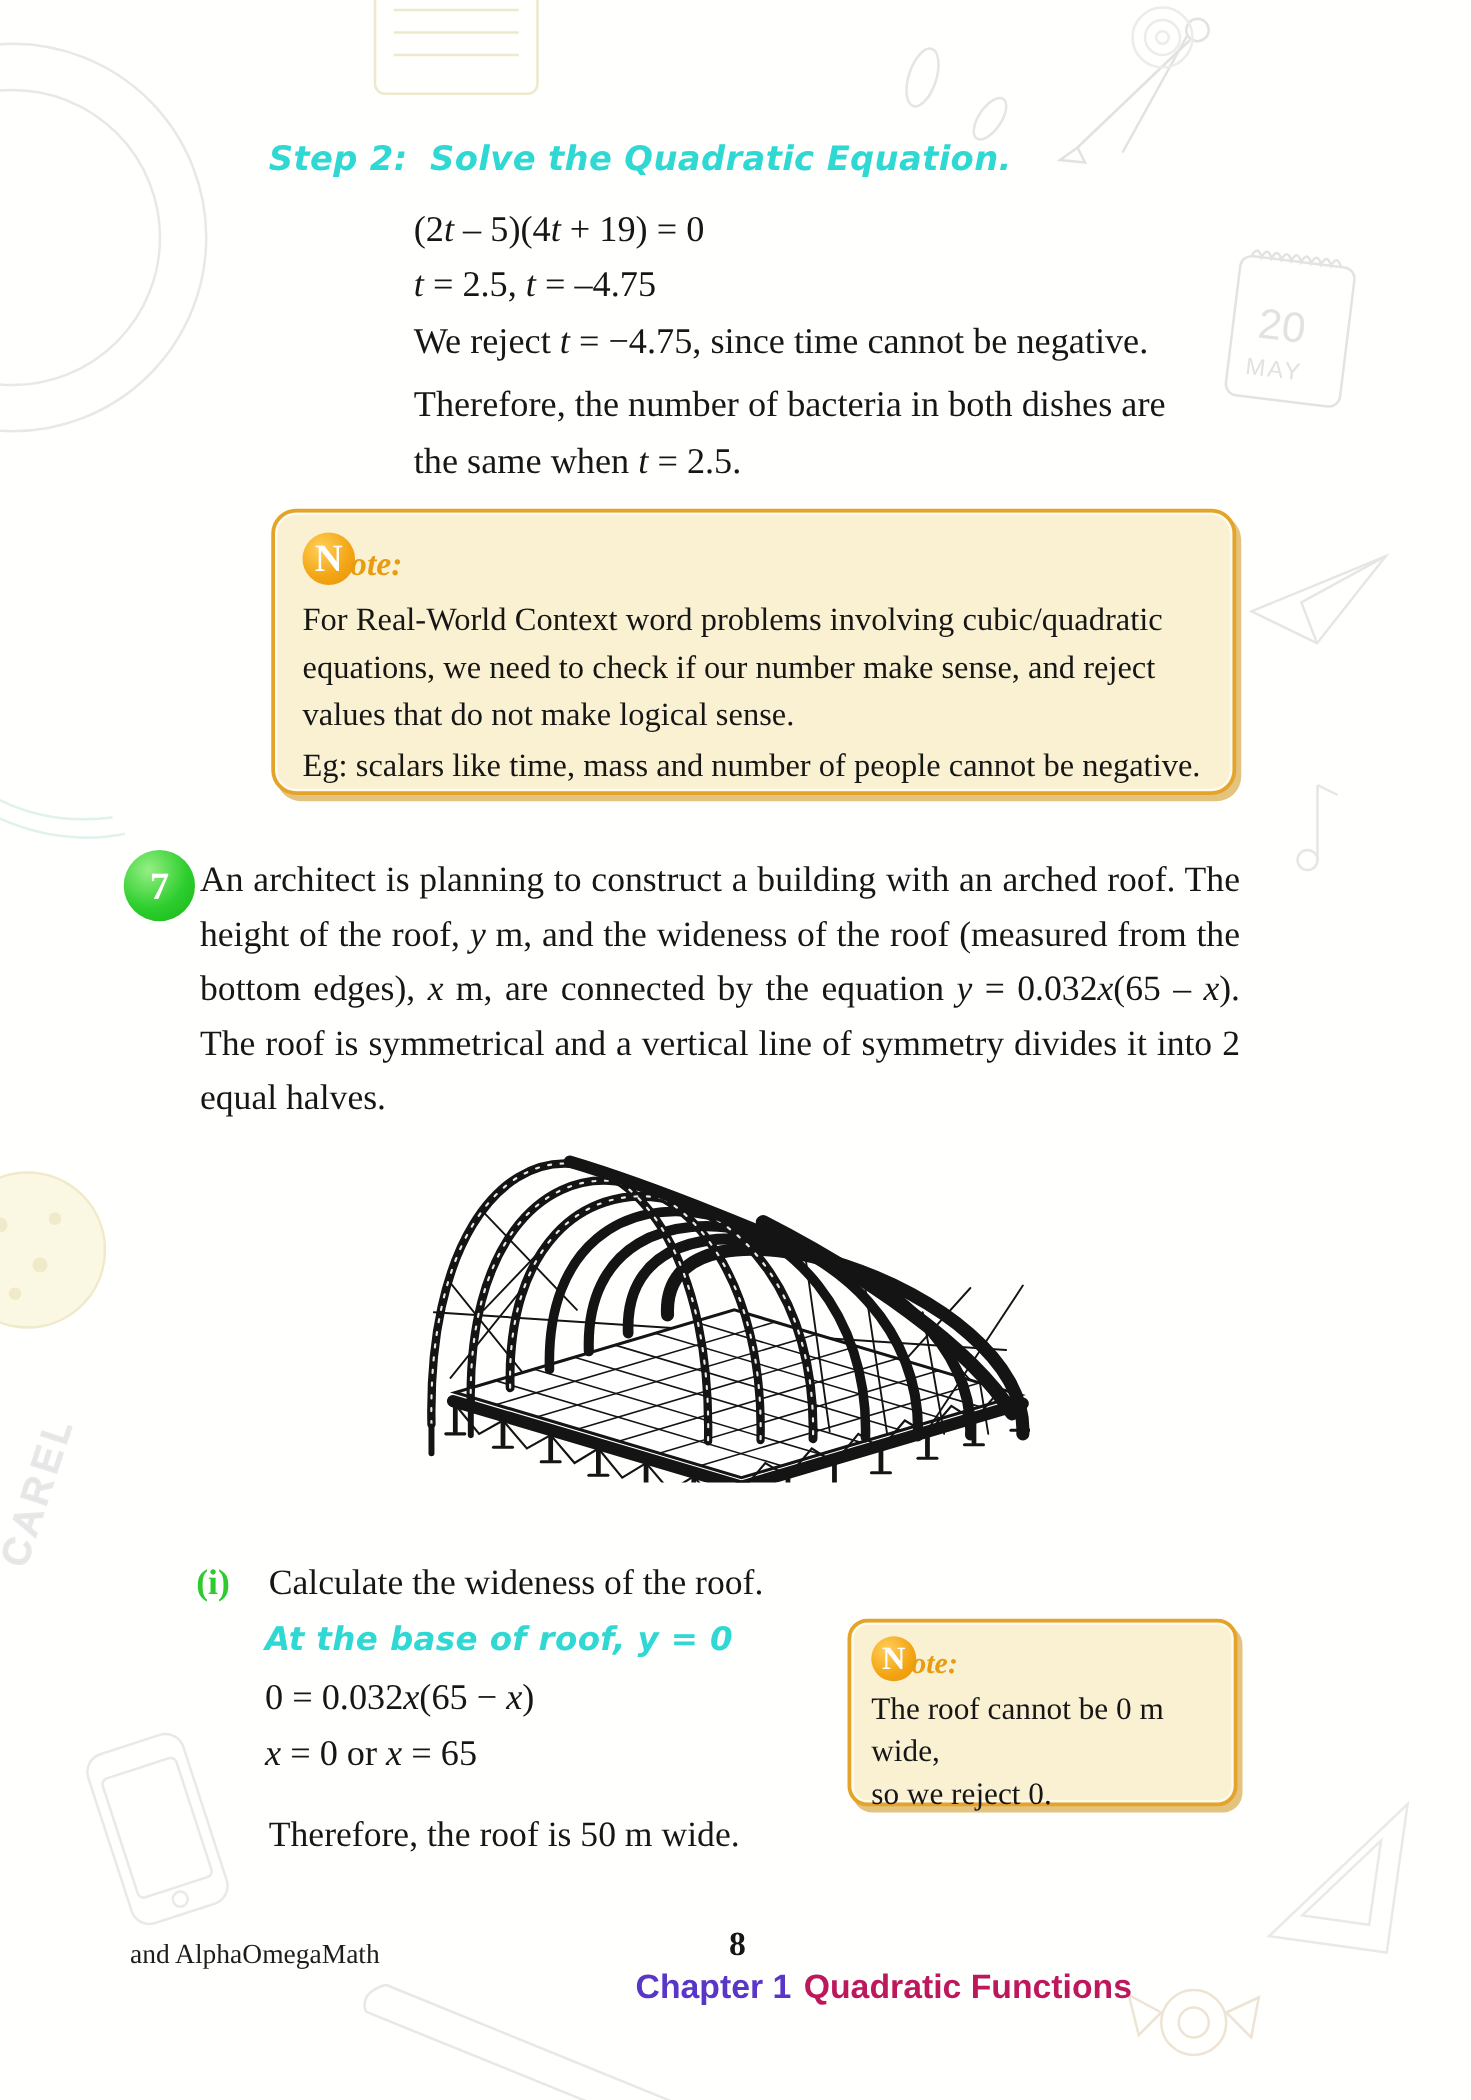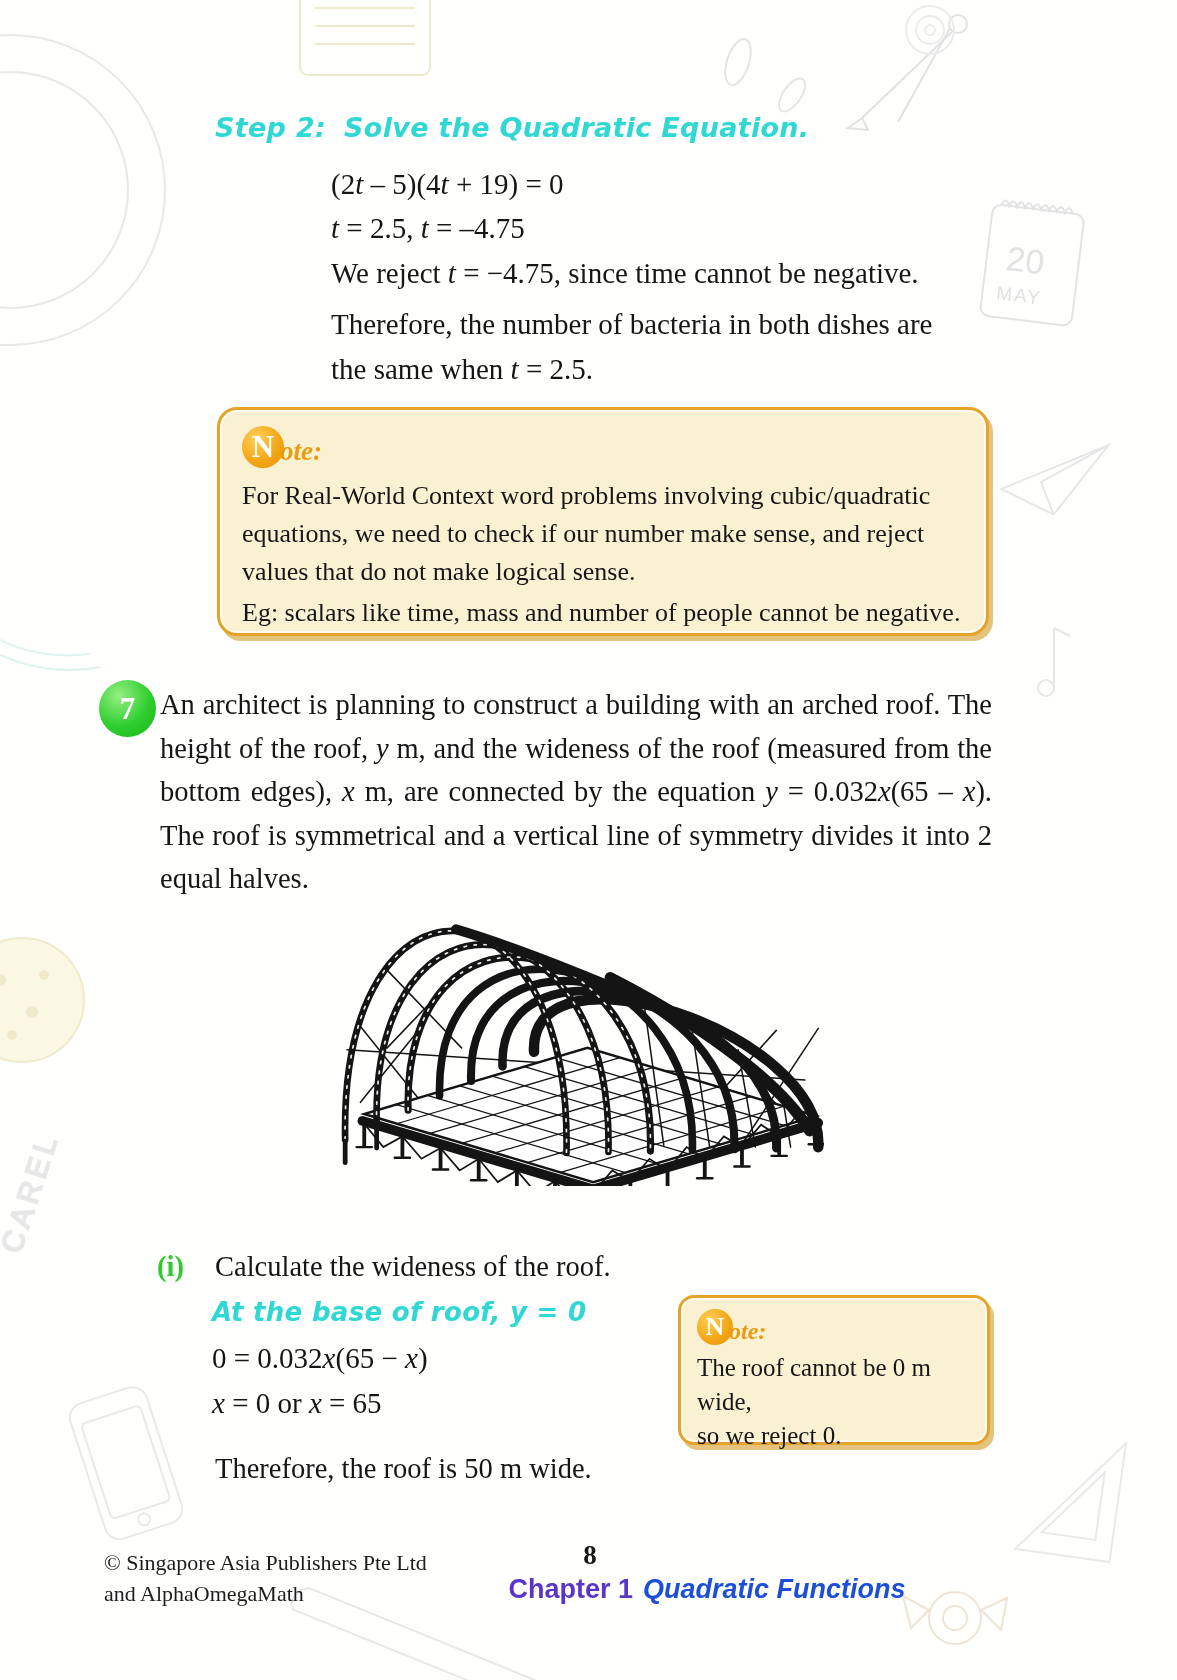--- a/index.html
+++ b/index.html
@@ -40,21 +40,21 @@
     background:radial-gradient(circle at 35% 28%, #96ef84, #2fce2f 55%, #17b517);
     color:#fff;font-weight:700;font-size:31px;display:flex;align-items:center;justify-content:center;
     font-family:"Liberation Serif",serif;}
   .green-label{color:#2ecb2e;font-weight:700;font-size:28.5px;}
 
   
   .footer-left{font-size:22px;line-height:30.5px;color:#1d1d1d;}
   .page-num{font-size:27px;font-weight:700;text-align:center;}
   .chapter{font-family:"Liberation Sans",sans-serif;font-size:27px;font-weight:700;text-align:center;}
   .chapter .c1{color:#5936c8;}
-  .chapter .c2{color:#1d4ed8;font-style:italic;margin-left:10px;}
+  .chapter .c2{color:#be185d;margin-left:10px;}
 
   svg text.doodle-txt{font-family:"Liberation Sans",sans-serif;fill:#e2e2e2;}
 </style>
 </head>
 <body>
 
 <div class="page">
 
   <svg class="abs doodle-layer" width="1177" height="1680" viewBox="0 0 1177 1680" style="left:0;top:0;">
     <g fill="none" stroke="#e8e8e8" stroke-width="2">
@@ -258,21 +258,20 @@
     <div class="note-head">
       <span class="n-circle">N</span>
       <span class="note-ote">ote:</span>
     </div>
     <div class="note-text" style="margin-top:6px;font-size:25px;line-height:34px;">The roof cannot be 0 m wide,<br>so we reject 0.</div>
   </div>
 
   <div class="abs layer body" style="left:215px;top:1452px;line-height:34px;">Therefore, the roof is 50 m wide.</div>
 
   <div class="abs layer footer-left" style="left:104px;top:1548px;">
-    <div>© Singapore Asia Publishers Pte Ltd</div>
     <div>and AlphaOmegaMath</div>
   </div>
   <div class="abs layer page-num" style="left:540px;top:1540px;width:100px;">8</div>
   <div class="abs layer chapter" style="left:437px;top:1574px;width:540px;">
     <span class="c1">Chapter 1</span><span class="c2">Quadratic Functions</span>
   </div>
 
 </div>
 
 </body></html>

